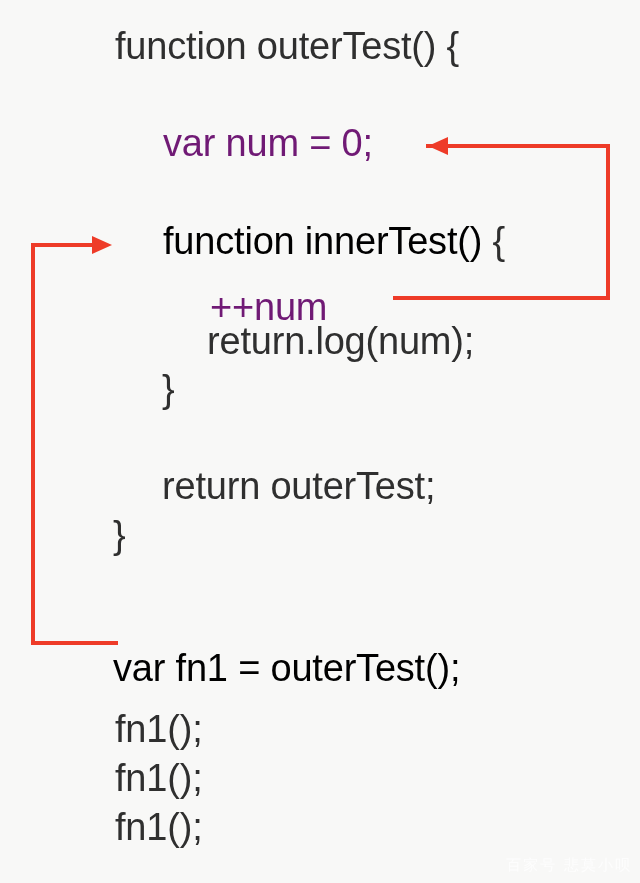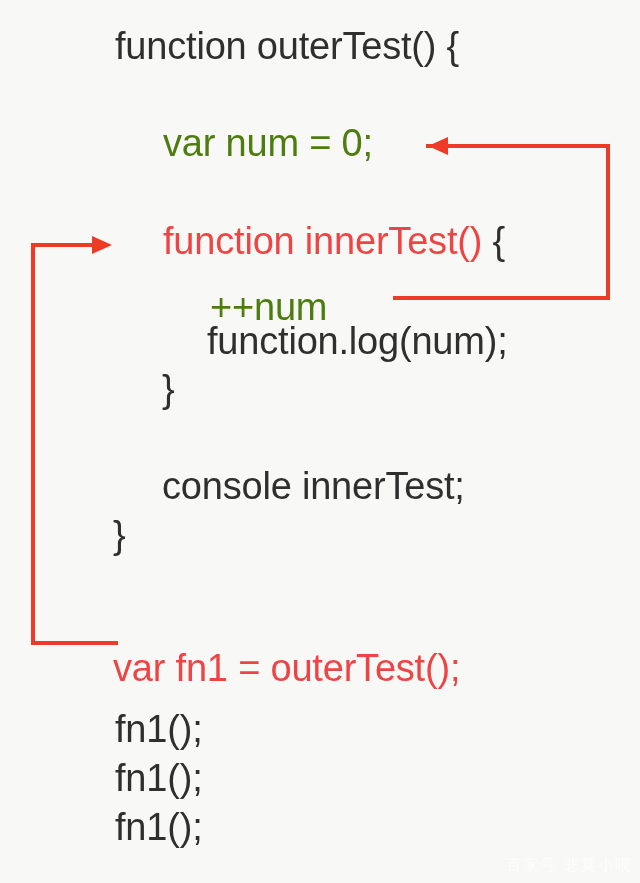--- a/index.html
+++ b/index.html
@@ -26,22 +26,22 @@
     font-family: "Liberation Sans", sans-serif;
     font-size: 38px;
     line-height: 1;
     letter-spacing: -0.2px;
     color: #2f2f2f;
   }
   .tok {
     white-space: pre;
   }
   .c-dark  { color: #2f2f2f; }
-  .c-purple{ color: #4d7c0f; }
-  .c-blue  { color: #ef4444; }
+  .c-purple{ color: #701a75; }
+  .c-blue  { color: #000000; }
   .arrow-layer {
     position: absolute;
     left: 0;
     top: 0;
     width: 640px;
     height: 883px;
     pointer-events: none;
   }
   .watermark {
     position: absolute;
@@ -70,23 +70,23 @@
         <polygon id="arrow1-head" fill="#ee3b28" points="112,245 92,236 92,254"></polygon>
       </g>
     </svg>
   </div>
 
   <div id="code-block">
       <div class="code-line" style="left: 115px; top: 27px;"><span class="tok c-dark">function outerTest() {</span></div>
       <div class="code-line" style="left: 163px; top: 124px;"><span class="tok c-purple">var num = 0;</span></div>
       <div class="code-line" style="left: 163px; top: 222px;"><span class="tok c-blue">function innerTest()</span><span class="tok c-dark"> {</span></div>
       <div class="code-line" style="left: 210px; top: 288px;"><span class="tok c-purple">++num</span></div>
-      <div class="code-line" style="left: 207px; top: 322px;"><span class="tok c-dark">function.log(num);</span></div>
+      <div class="code-line" style="left: 207px; top: 322px;"><span class="tok c-dark">return.log(num);</span></div>
       <div class="code-line" style="left: 162px; top: 370px;"><span class="tok c-dark">}</span></div>
-      <div class="code-line" style="left: 162px; top: 467px;"><span class="tok c-dark">console innerTest;</span></div>
+      <div class="code-line" style="left: 162px; top: 467px;"><span class="tok c-dark">return outerTest;</span></div>
       <div class="code-line" style="left: 113px; top: 516px;"><span class="tok c-dark">}</span></div>
       <div class="code-line" style="left: 113px; top: 613px; margin-top: 36px;"><span class="tok c-blue">var fn1 = outerTest();</span></div>
       <div class="code-line" style="left: 115px; top: 710px;"><span class="tok c-dark">fn1();</span></div>
       <div class="code-line" style="left: 115px; top: 759px;"><span class="tok c-dark">fn1();</span></div>
       <div class="code-line" style="left: 115px; top: 808px;"><span class="tok c-dark">fn1();</span></div>
     </div>
 
   <div class="watermark">百家号 悲莫小呗</div>
 
 </div>

